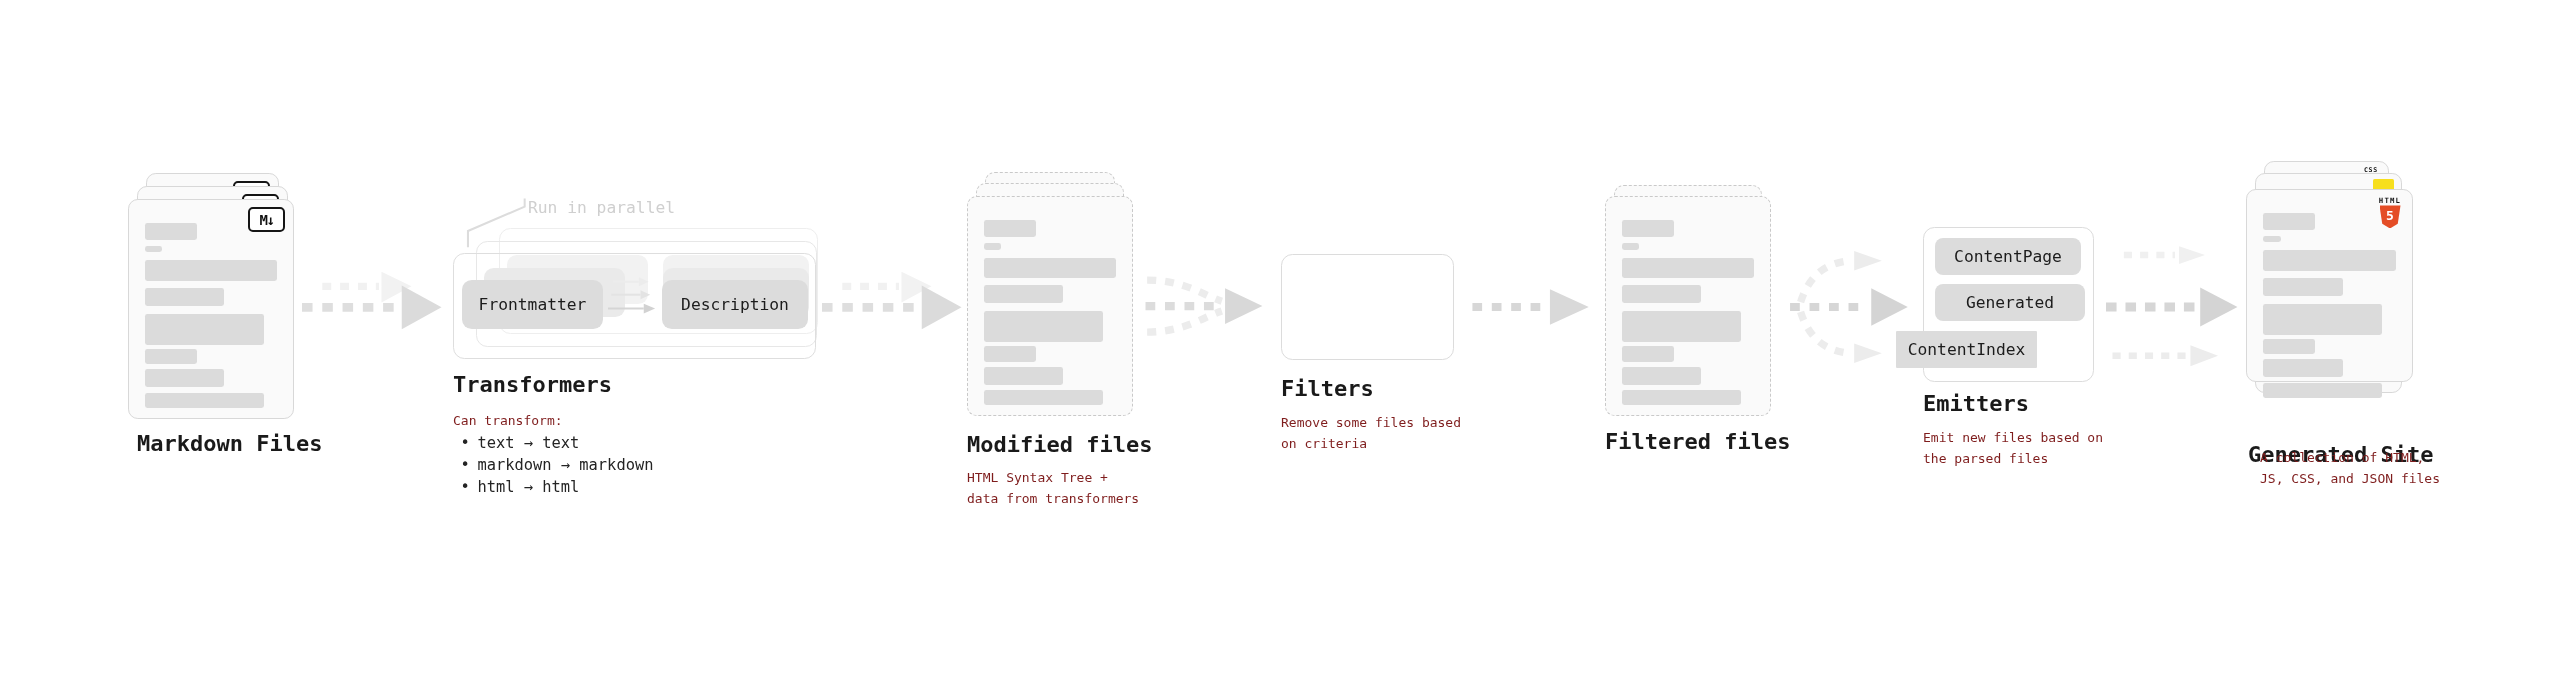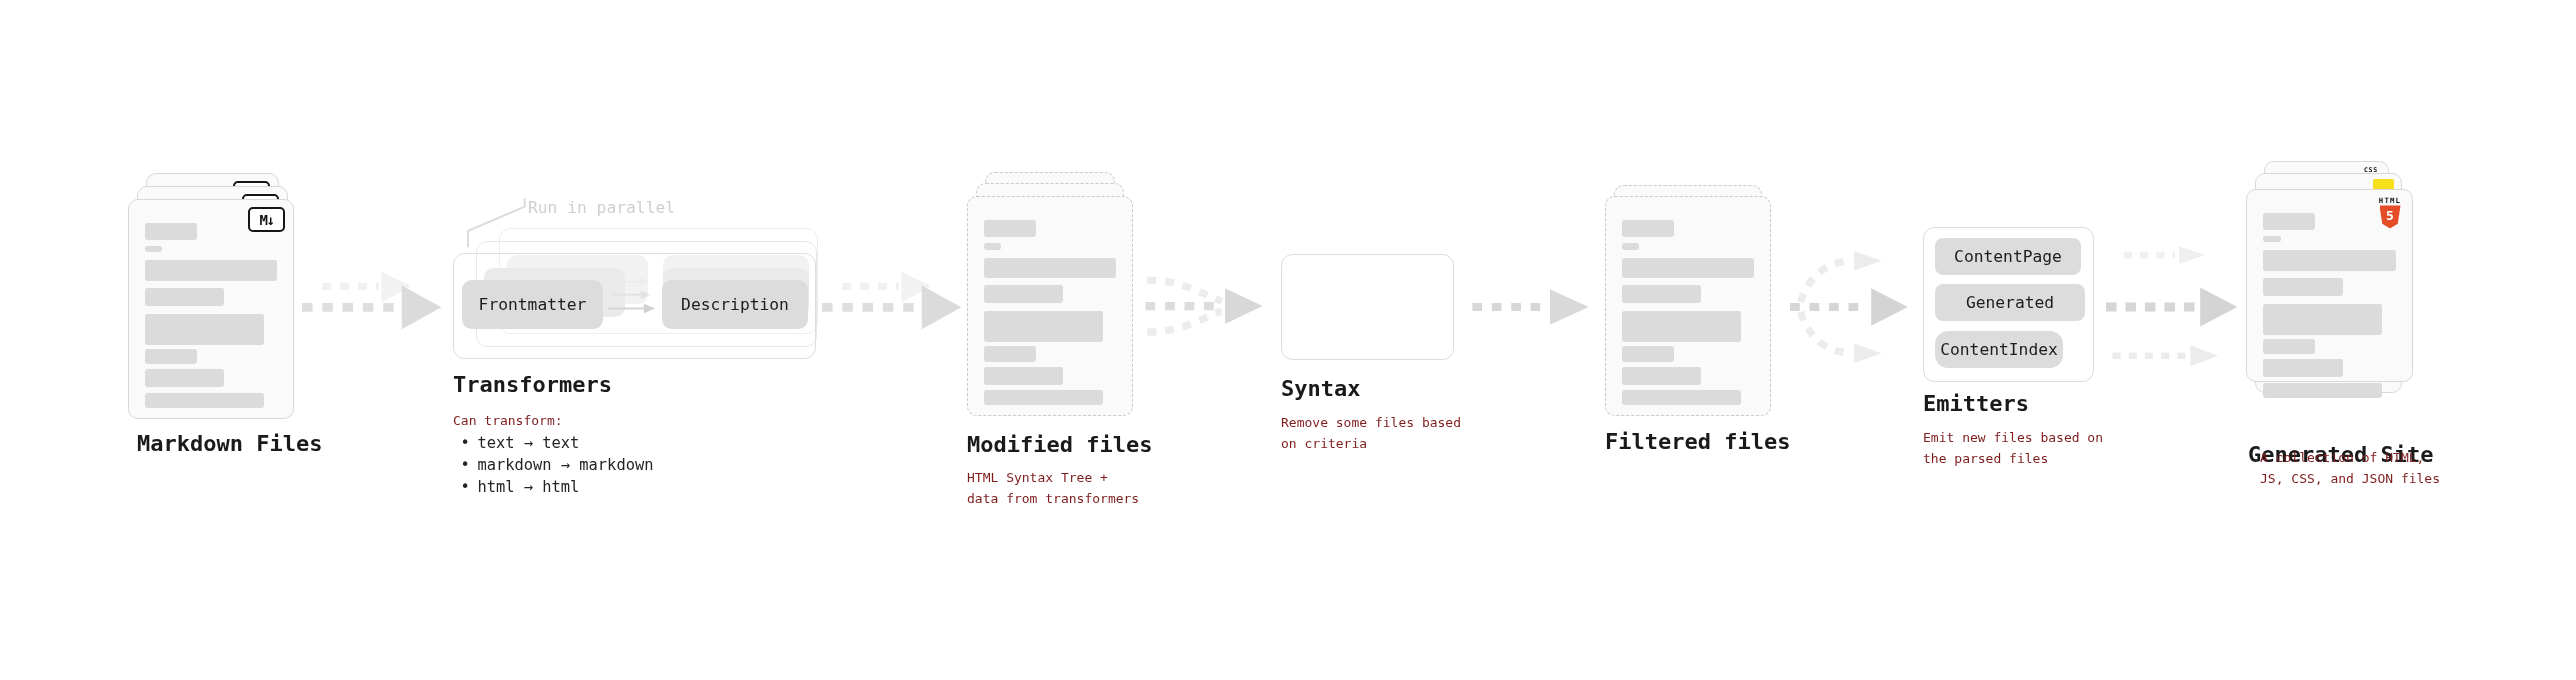--- a/index.html
+++ b/index.html
@@ -150,21 +150,21 @@
 data from transformers</div>
 
   <svg class="arr" style="left:1139px;top:272px;" width="134" height="69" viewBox="0 0 165 85">
     <path d="M 10,10 C 55,10 78,28 102,36" fill="none" stroke="#ececec" stroke-width="9" stroke-dasharray="11 11"></path>
     <path d="M 10,74 C 55,74 78,56 102,48" fill="none" stroke="#ececec" stroke-width="9" stroke-dasharray="11 11"></path>
     <line x1="8" y1="42" x2="100" y2="42" stroke="#dcdcdc" stroke-width="10" stroke-dasharray="12 12"></line>
     <polygon points="106,20 106,64 152,42" fill="#d8d8d8"></polygon>
   </svg>
 
   <div class="obox" style="left:1281px;top:254px;width:173px;height:106px;border-color:#dcdcdc;"></div>
-  <div class="h1label" style="left:1281px;top:376px;">Syntax</div>
+  <div class="h1label" style="left:1281px;top:376px;">Filters</div>
   <div class="desc" style="left:1281px;top:412px;">Remove some files based
 on criteria</div>
 
   <svg class="arr" style="left:1472px;top:286px;" width="122" height="42" viewBox="0 0 150 52">
     <line x1="0" y1="26" x2="92" y2="26" stroke="#d7d7d7" stroke-width="10" stroke-dasharray="12 12"></line>
     <polygon points="96,4 96,48 144,26" fill="#d9d9d9"></polygon>
   </svg>
 
   <div class="abs" style="left:1605px;top:185px;width:171px;height:236px;">
     <div class="file-card dashed" style="left:9px;top:0;width:148px;height:220px;"></div>
@@ -188,21 +188,21 @@
     <polygon points="84,17 84,41 118,29" fill="#ececec"></polygon>
     <path d="M 18,92 C 28,124 48,140 78,143" fill="none" stroke="#ececec" stroke-width="9" stroke-dasharray="11 11"></path>
     <polygon points="84,131 84,155 118,143" fill="#ececec"></polygon>
     <line x1="5" y1="86" x2="100" y2="86" stroke="#d6d6d6" stroke-width="10" stroke-dasharray="12 12"></line>
     <polygon points="105,63 105,109 150,86" fill="#d4d4d4"></polygon>
   </svg>
 
   <div class="obox" style="left:1923px;top:227px;width:171px;height:155px;border-color:#dcdcdc;"></div>
   <div class="chip" style="left:1935px;top:238px;width:146px;height:37px;border-radius:8.1px;">ContentPage</div>
   <div class="chip" style="left:1935px;top:284px;width:150px;height:37px;border-radius:8.1px;">Generated</div>
-  <div class="chip" style="left:1935px;top:331px;width:128px;height:37px;border-radius:13px;">ContentIndex</div>
+  <div class="chip" style="left:1896px;top:331px;width:141px;height:37px;border-radius:1px;">ContentIndex</div>
   <div class="h1label" style="left:1923px;top:391px;">Emitters</div>
   <div class="desc" style="left:1923px;top:427px;">Emit new files based on
 the parsed files</div>
 
   <svg class="arr" style="left:2106px;top:242px;" width="138" height="126" viewBox="0 0 170 155">
     <line x1="22" y1="16" x2="85" y2="16" stroke="#f0f0f0" stroke-width="8" stroke-dasharray="10 10"></line>
     <polygon points="90,5 90,27 122,16" fill="#f0f0f0"></polygon>
     <line x1="0" y1="80" x2="112" y2="80" stroke="#d6d6d6" stroke-width="11" stroke-dasharray="13 11"></line>
     <polygon points="116,56 116,104 162,80" fill="#d4d4d4"></polygon>
     <line x1="8" y1="140" x2="100" y2="140" stroke="#ececec" stroke-width="8" stroke-dasharray="10 10"></line>

